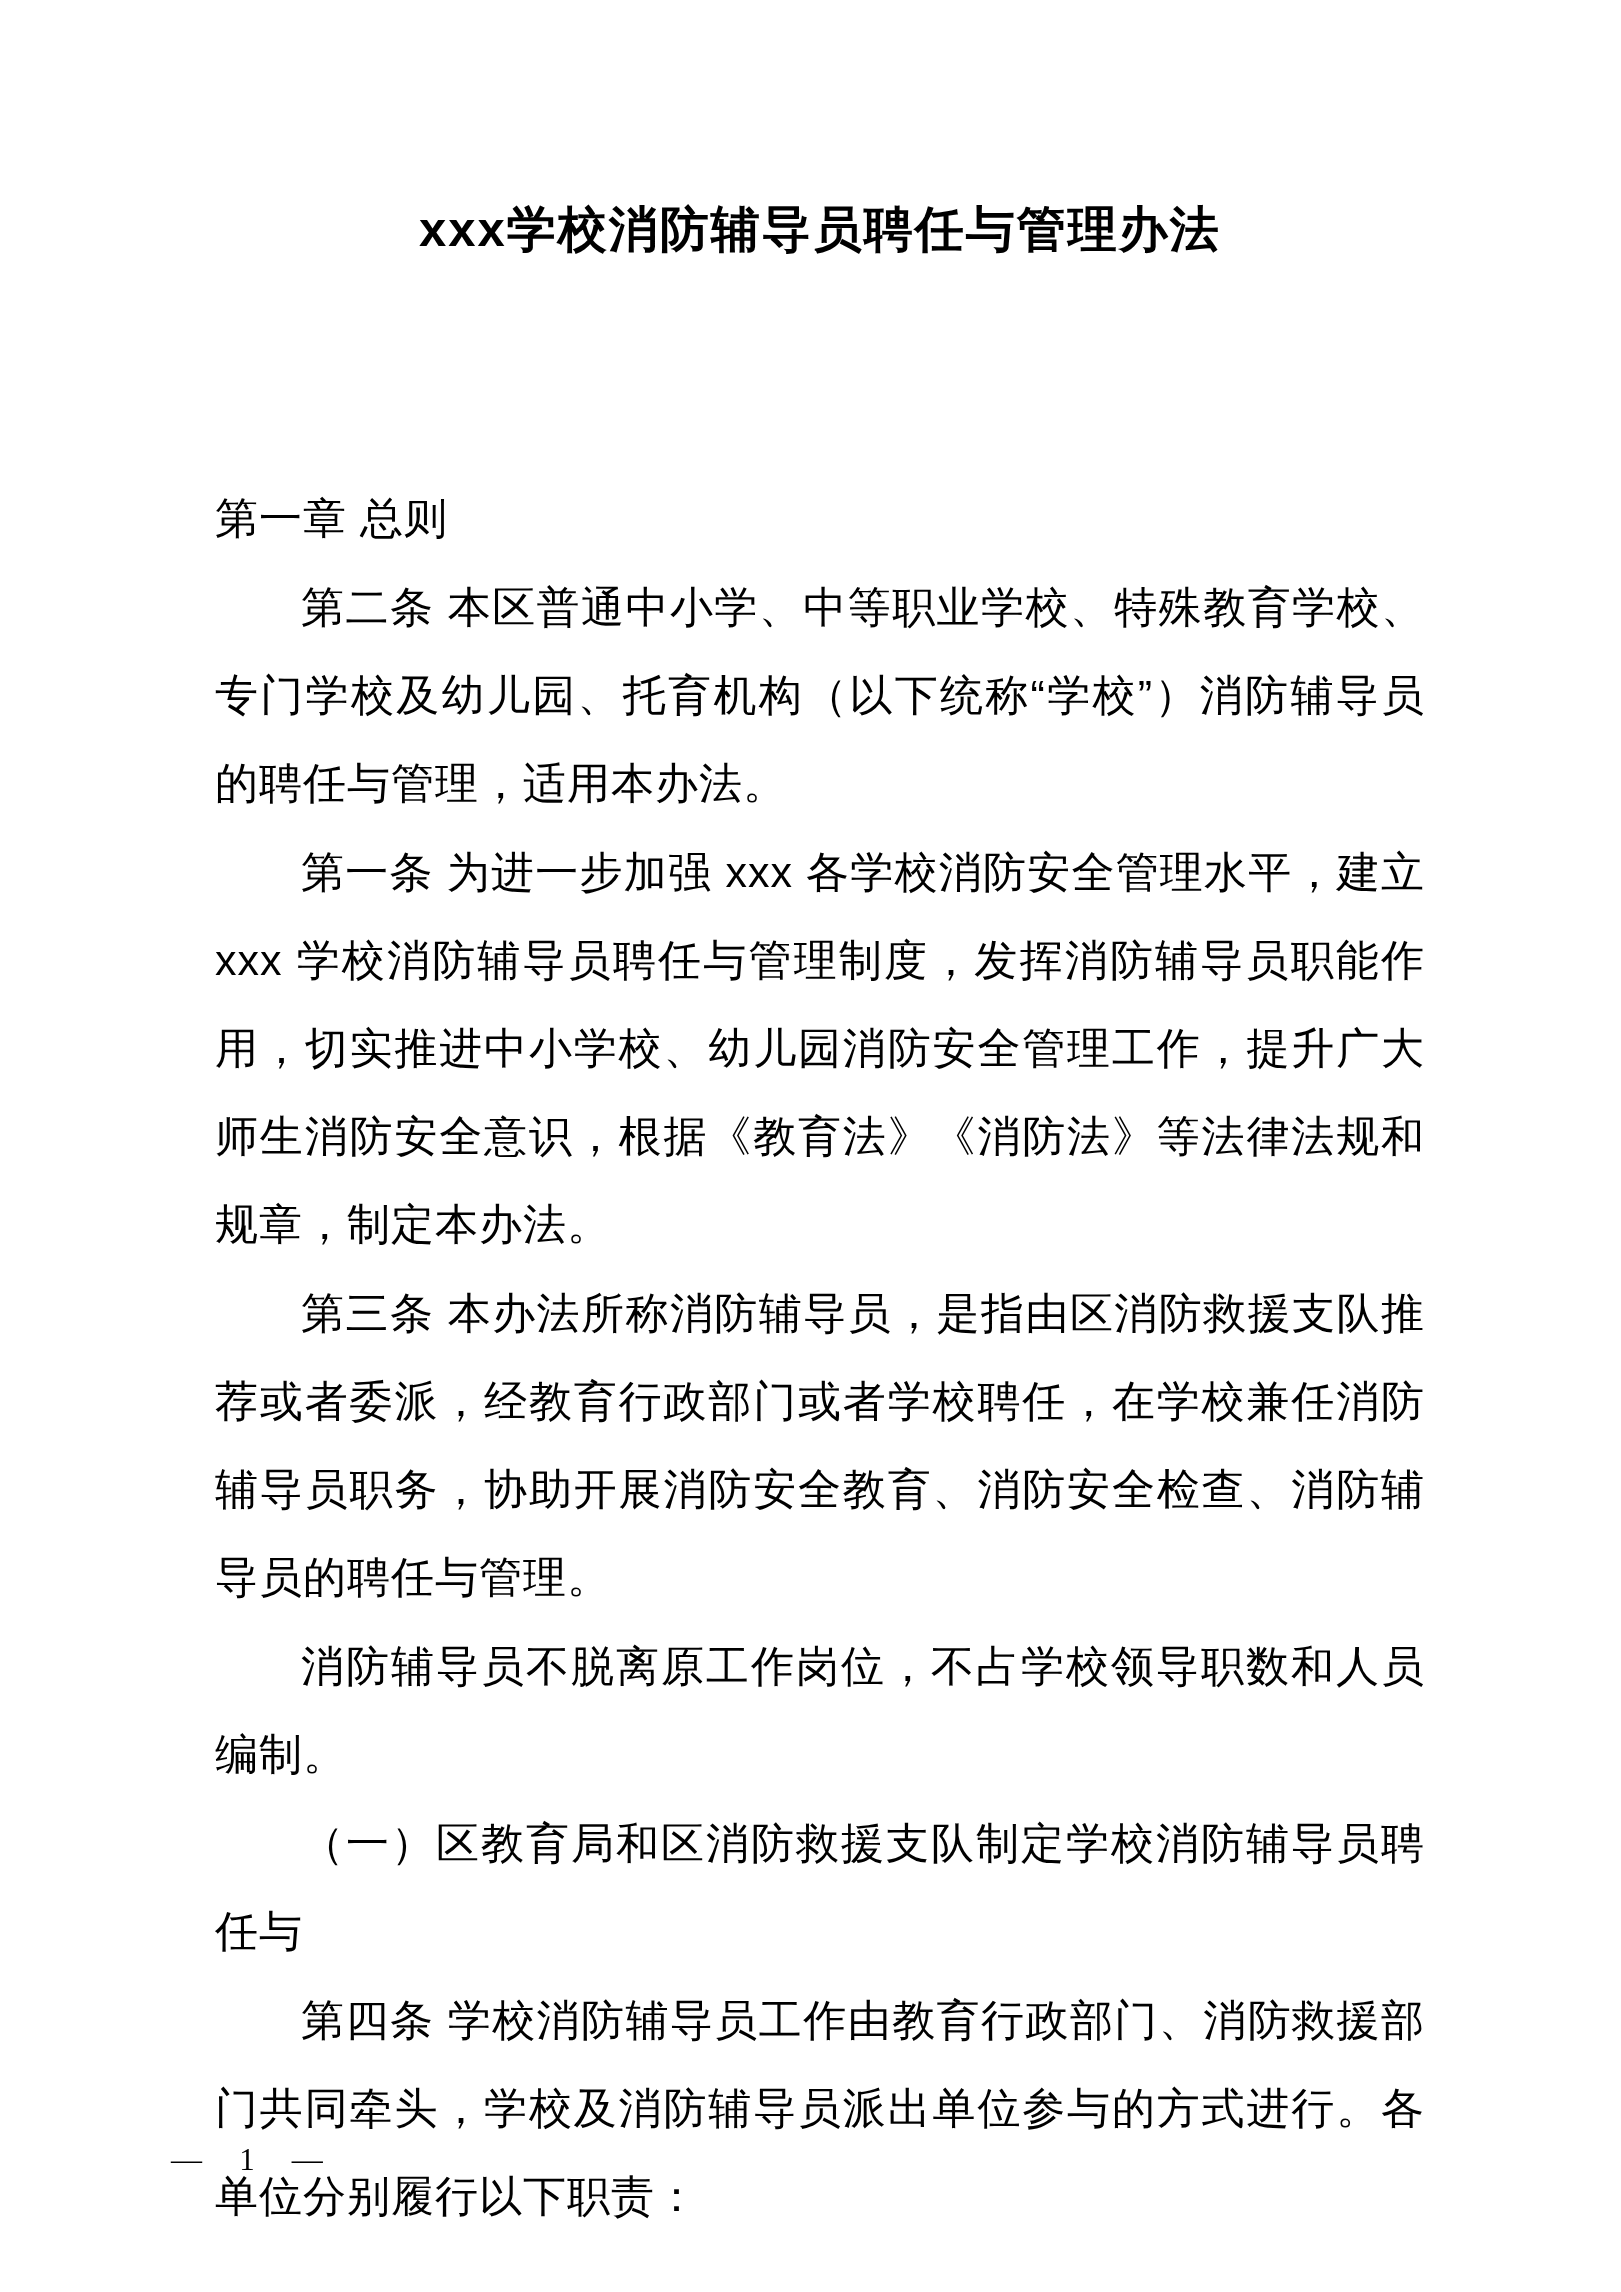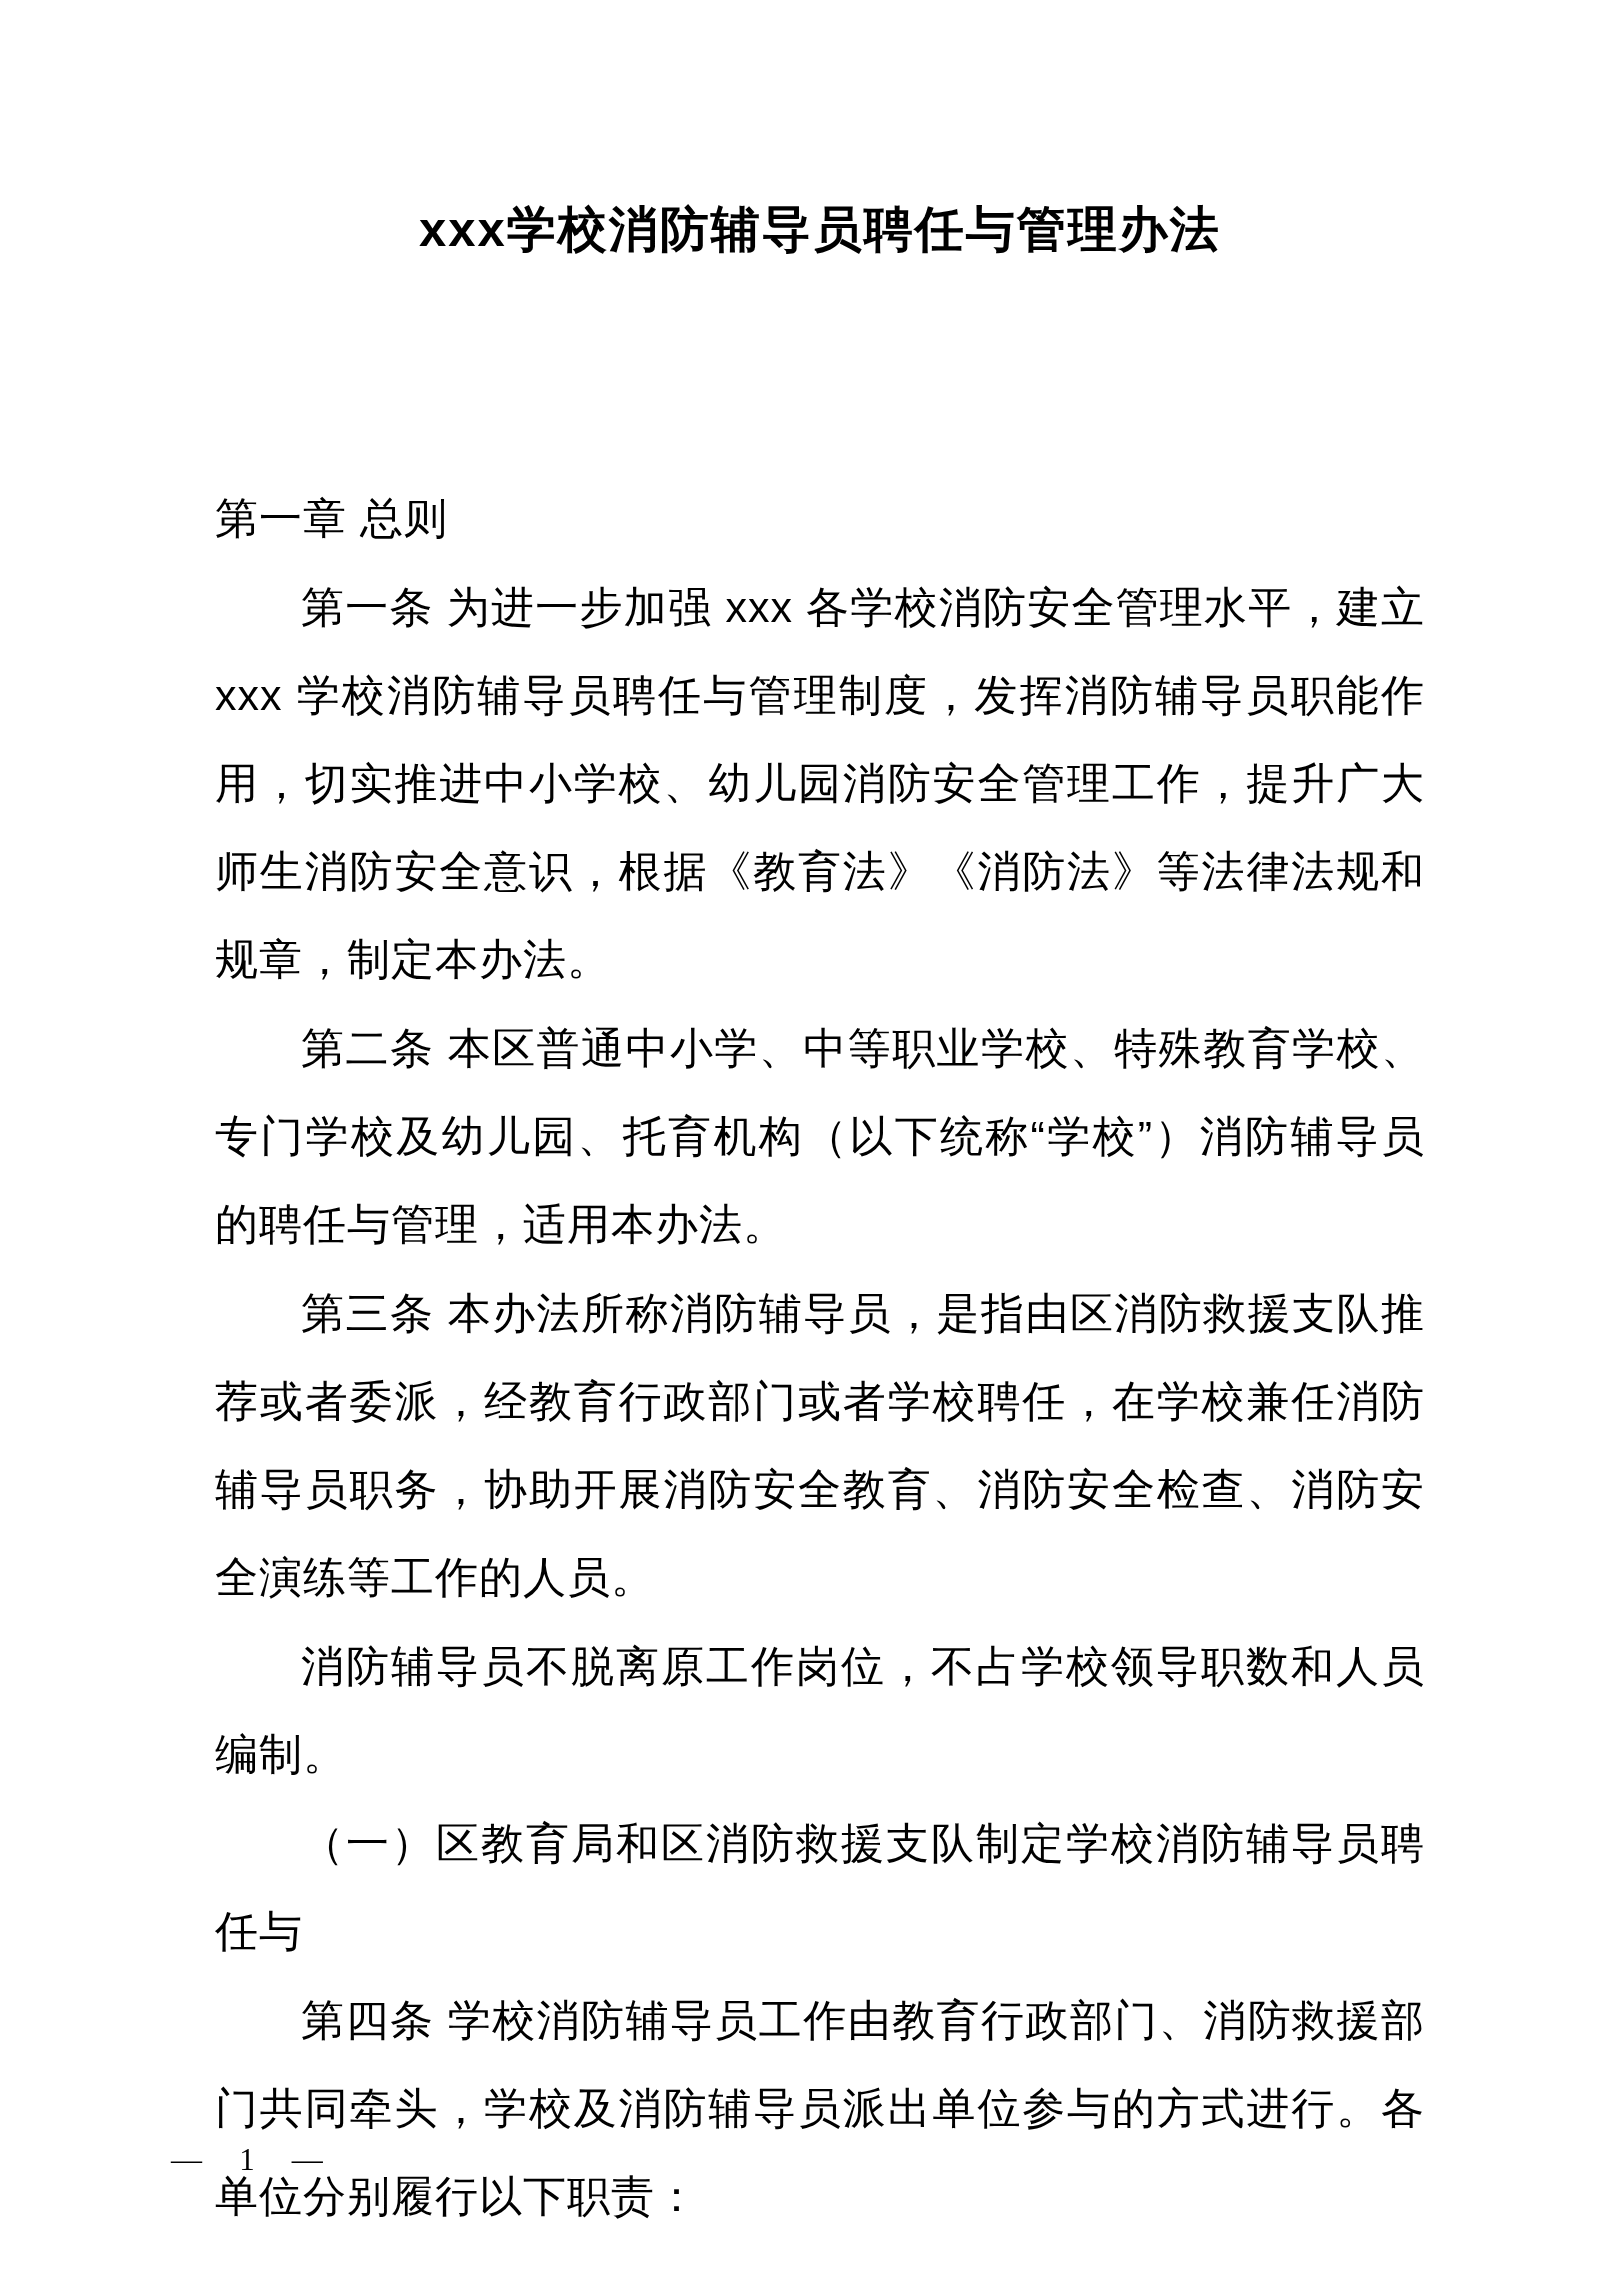--- a/index.html
+++ b/index.html
@@ -71,25 +71,25 @@
 </head>
 <body>
 
 <div class="page">
   <div class="content">
 
     <h1 class="doc-title">xxx学校消防辅导员聘任与管理办法</h1>
 
     <h2 class="chapter-heading">第一章 总则</h2>
 
+    <p class="body-para">第二条 本区普通中小学、中等职业学校、特殊教育学校、专门学校及幼儿园、托育机构（以下统称“学校”）消防辅导员的聘任与管理，适用本办法。</p>
+
     <p class="body-para">第一条 为进一步加强 xxx 各学校消防安全管理水平，建立 xxx 学校消防辅导员聘任与管理制度，发挥消防辅导员职能作用，切实推进中小学校、幼儿园消防安全管理工作，提升广大师生消防安全意识，根据《教育法》《消防法》等法律法规和规章，制定本办法。</p>
 
-    <p class="body-para">第二条 本区普通中小学、中等职业学校、特殊教育学校、专门学校及幼儿园、托育机构（以下统称“学校”）消防辅导员的聘任与管理，适用本办法。</p>
-
-    <p class="body-para">第三条 本办法所称消防辅导员，是指由区消防救援支队推荐或者委派，经教育行政部门或者学校聘任，在学校兼任消防辅导员职务，协助开展消防安全教育、消防安全检查、消防安全演练等工作的人员。</p>
+    <p class="body-para">第三条 本办法所称消防辅导员，是指由区消防救援支队推荐或者委派，经教育行政部门或者学校聘任，在学校兼任消防辅导员职务，协助开展消防安全教育、消防安全检查、消防辅导员的聘任与管理。</p>
 
     <p class="body-para">消防辅导员不脱离原工作岗位，不占学校领导职数和人员编制。</p>
 
     <p class="body-para">（一）区教育局和区消防救援支队制定学校消防辅导员聘任与</p>
 
     <p class="body-para">第四条 学校消防辅导员工作由教育行政部门、消防救援部门共同牵头，学校及消防辅导员派出单位参与的方式进行。各单位分别履行以下职责：</p>
 
   </div>
 
   <div class="footer">

